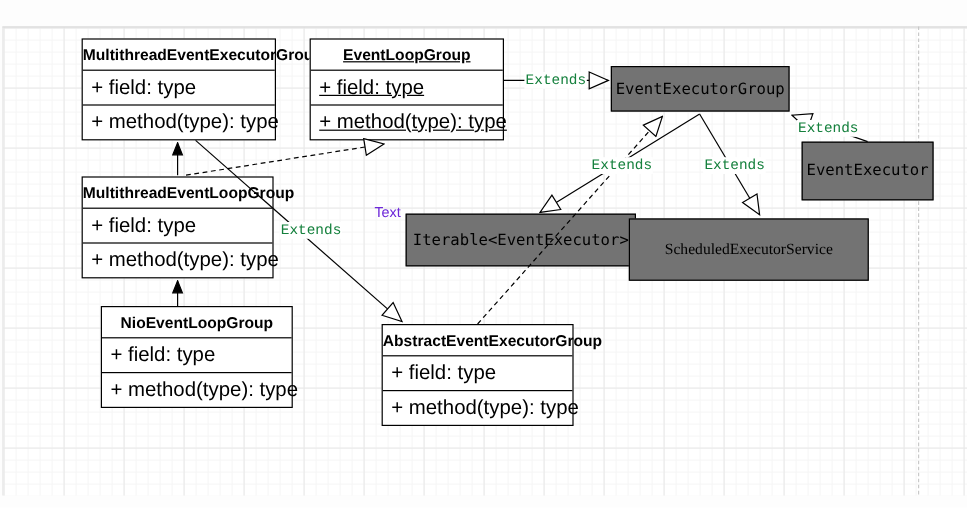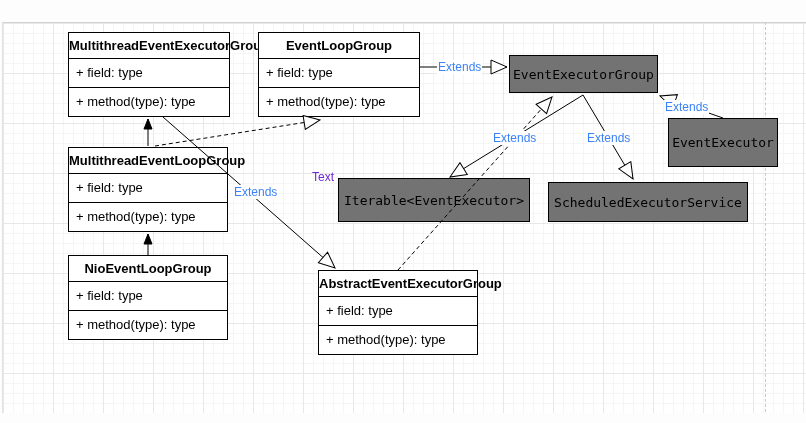--- a/index.html
+++ b/index.html
@@ -19,42 +19,42 @@
     border-left:1px dashed #c9c9c9;z-index:1;}
   .watermark{position:absolute;left:558px;top:392px;width:240px;font-size:16px;
     color:#e5e5e5;white-space:nowrap;z-index:1;letter-spacing:0px;}
 
   
   .uml-class{position:absolute;background:#fff;border:1px solid #000;height:85px;
     box-sizing:border-box;z-index:2;}
   .uml-title{height:25px;line-height:25px;font-weight:bold;font-size:13px;
     text-align:center;white-space:nowrap;}
   .uml-row{height:28px;line-height:28px;border-top:1px solid #000;padding-left:7px;
-    font-size:13px;white-space:nowrap;}
+    font-size:17px;white-space:nowrap;}
   #cls-mteeg{left:68px;top:32px;width:162px;}
-  #cls-elg{left:258px;top:32px;width:162px;}
+  #cls-elg{left:258px;top:32px;width:162px;text-decoration:underline;}
   #cls-mtelg{left:68px;top:147px;width:160px;}
-  #cls-nelg{left:68px;top:255px;width:160px;}
+  #cls-nelg{left:84px;top:255px;width:160px;}
   #cls-aeeg{left:318px;top:270px;width:160px;}
 
   
   .uml-iface{position:absolute;background:#737373;border:1px solid #000;box-sizing:border-box;
     font-family:"DejaVu Sans Mono",monospace;font-size:13px;display:flex;
     align-items:center;justify-content:center;white-space:nowrap;z-index:2;}
   #if-eeg{left:509px;top:55px;width:149px;height:38px;}
   #if-ee{left:668px;top:118px;width:110px;height:49px;}
   #if-iter{left:338px;top:178px;width:192px;height:44px;}
-  #if-ses{left:548px;top:182px;width:200px;height:40px;}
+  #if-ses{left:524px;top:182px;width:200px;height:52px;font-family:Liberation Serif, serif;}
 
   
   svg.edges{position:absolute;left:0;top:0;z-index:3;pointer-events:none;}
 
   
   .edge-label{position:absolute;font-size:12px;line-height:14px;background:#fff;
-    padding:0 1px;z-index:4;white-space:nowrap;color:#3b82f6;}
+    padding:0 1px;z-index:4;white-space:nowrap;color:#15803d;font-family:Liberation Mono, monospace;}
   #lbl-a{left:437px;top:60px;}
   #lbl-b{left:492px;top:131px;}
   #lbl-c{left:586px;top:131px;}
   #lbl-e{left:664px;top:100px;}
   #lbl-i{left:233px;top:185px;}
   .note-label{position:absolute;left:312px;top:170px;font-size:12px;z-index:4;color:#6d28d9;}
 </style>
 </head>
 <body>
 

